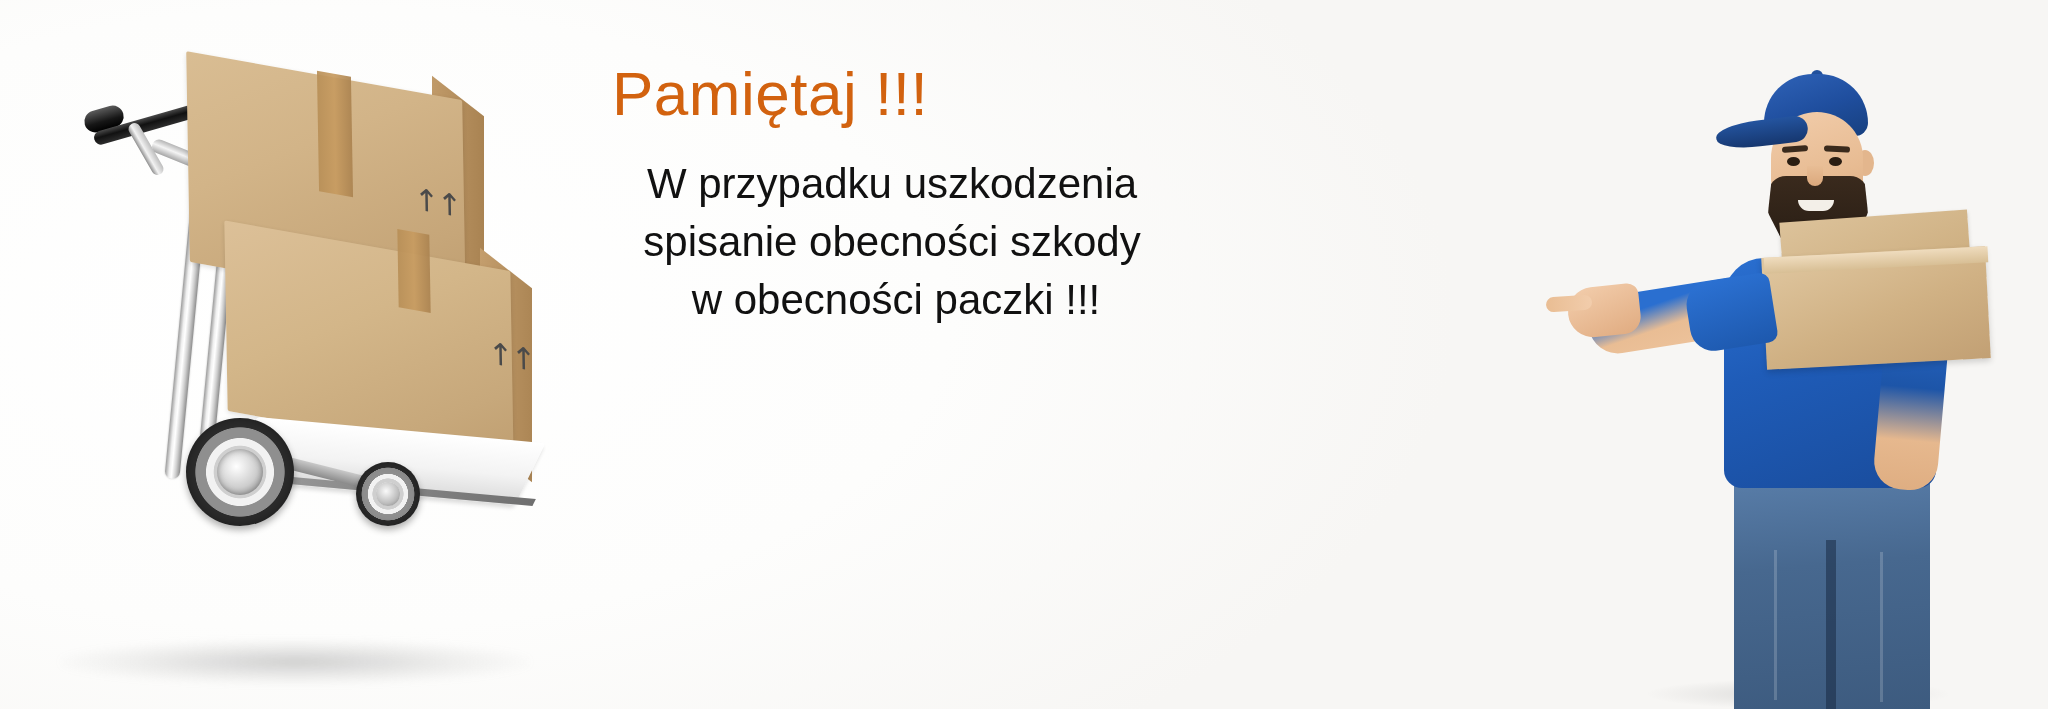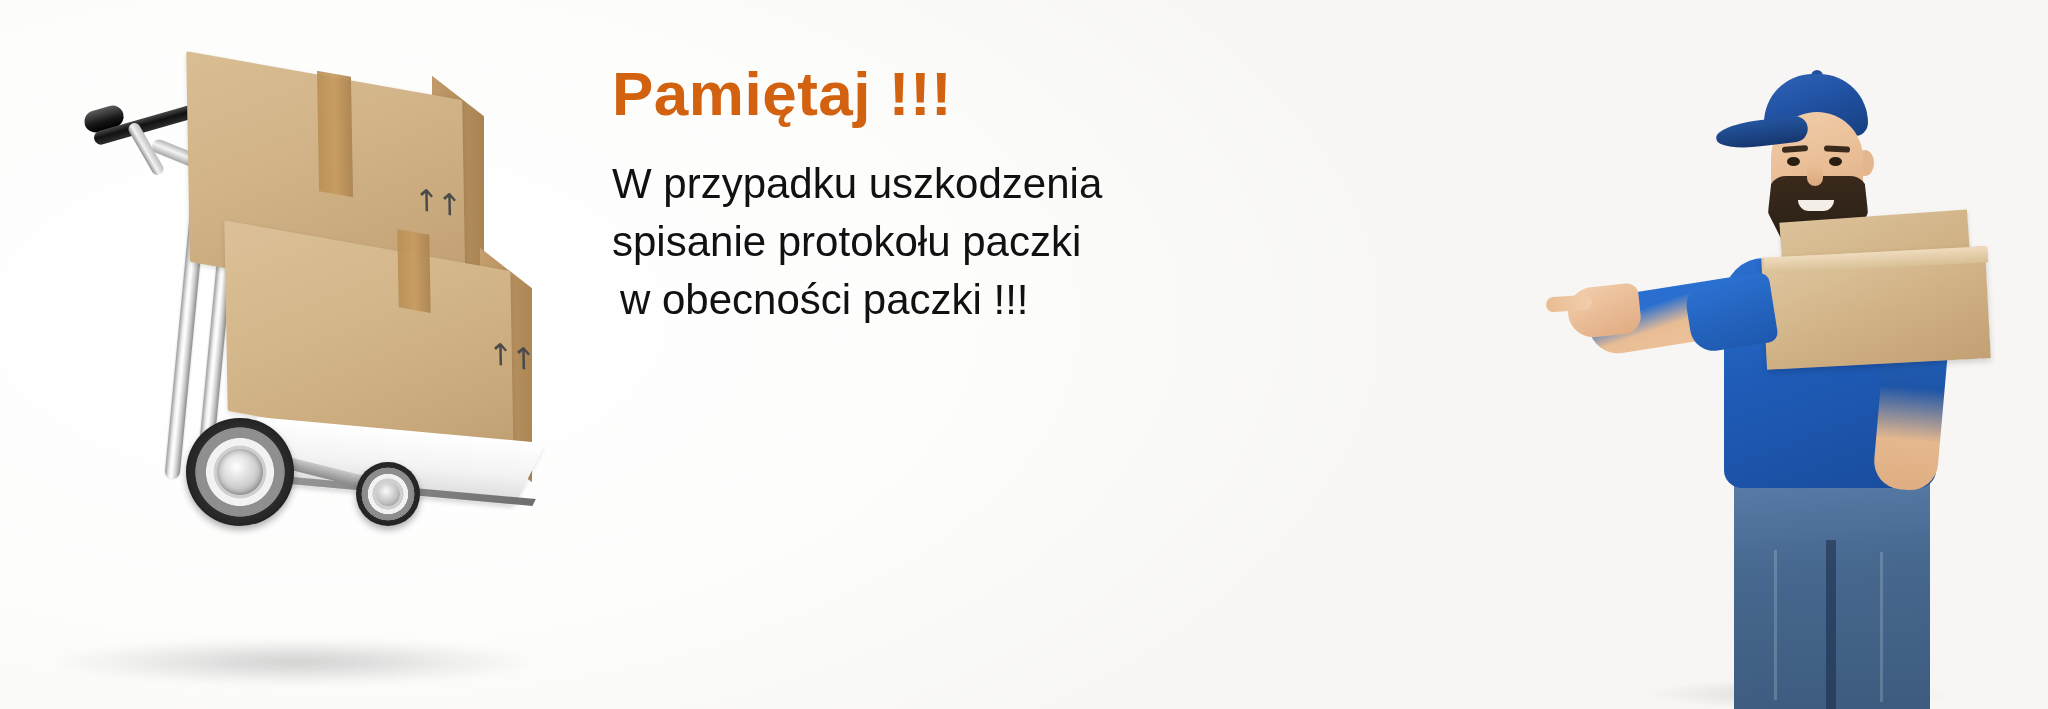--- a/index.html
+++ b/index.html
@@ -183,40 +183,40 @@
   
   #text-block {
     position: absolute;
     left: 612px; top: 62px;
     width: 560px;
   }
   #headline {
     color: #d2620f;
     font-size: 62px;
     line-height: 1.02;
-    font-weight: 700;
+    font-weight: 400;
     letter-spacing: .5px;
     white-space: nowrap;
   }
   #subhead {
     color: #d2620f;
     font-size: 42px;
     line-height: 1.34;
     font-weight: 400;
     margin-top: 14px;
   }
   #subhead .ln { display: block; white-space: nowrap; }
   #body-copy {
     color: #111111;
     font-size: 42px;
     line-height: 1.38;
     font-weight: 400;
     margin-top: 30px;
   }
-  #body-copy .ln { display: block; white-space: nowrap; }
+  #body-copy .ln { display: block; white-space: nowrap; text-align: center; }
   #body-copy .ln.last { text-indent: 8px; }
 
   
   #courier {
     position: absolute;
     right: 0; top: 0;
     width: 520px; height: 709px;
   }
   #courier-shadow {
     position: absolute;
@@ -436,21 +436,21 @@
     <div class="wheel" id="wheel-main"></div>
     <div class="wheel" id="wheel-rear"></div>
   </div>
 
   <div id="text-block">
     <div id="headline">Pamiętaj !!!</div>
 
 
     <div id="body-copy">
       <span class="ln">W przypadku uszkodzenia</span>
-      <span class="ln">spisanie protokołu paczki</span>
+      <span class="ln">spisanie obecności szkody</span>
       <span class="ln last">w obecności paczki !!!</span>
     </div>
   </div>
 
   <div id="courier">
     <div id="courier-shadow"></div>
 
     <div id="cap-button"></div>
     <div id="cap-crown"></div>
     <div id="ear"></div>

